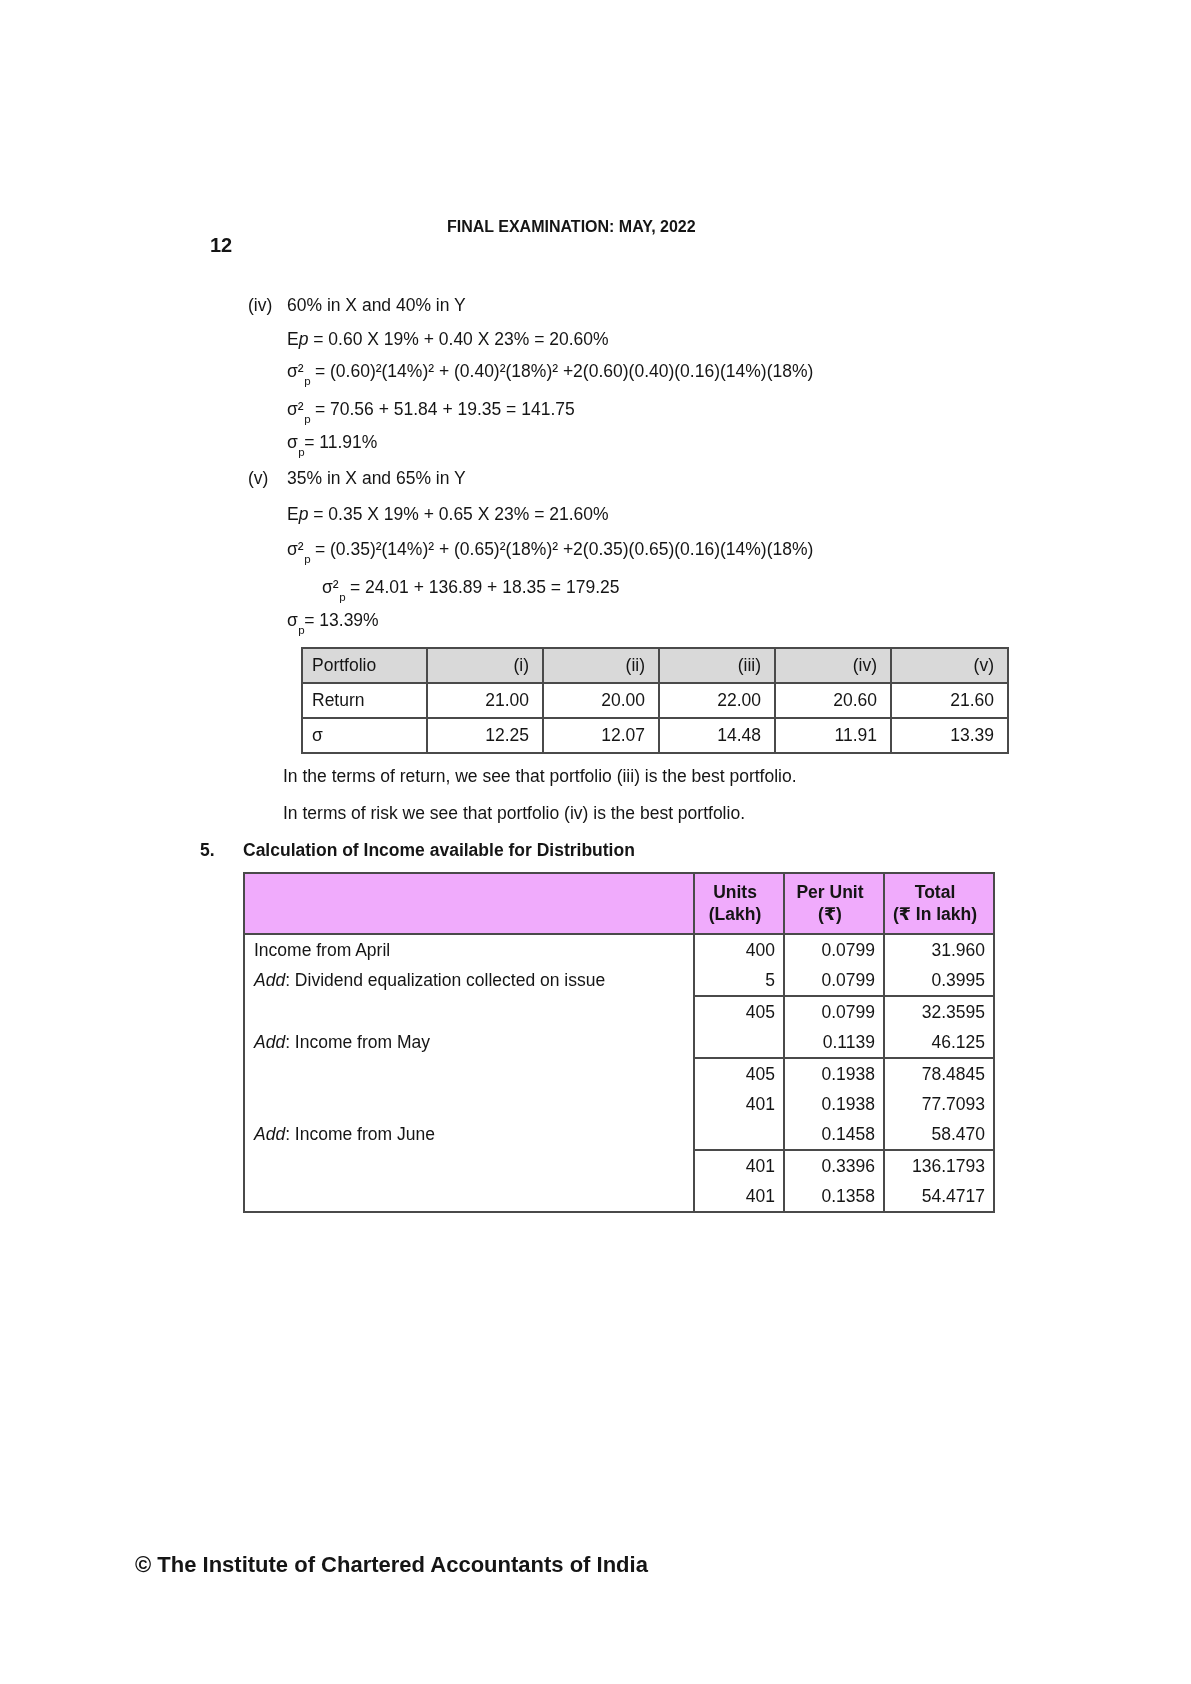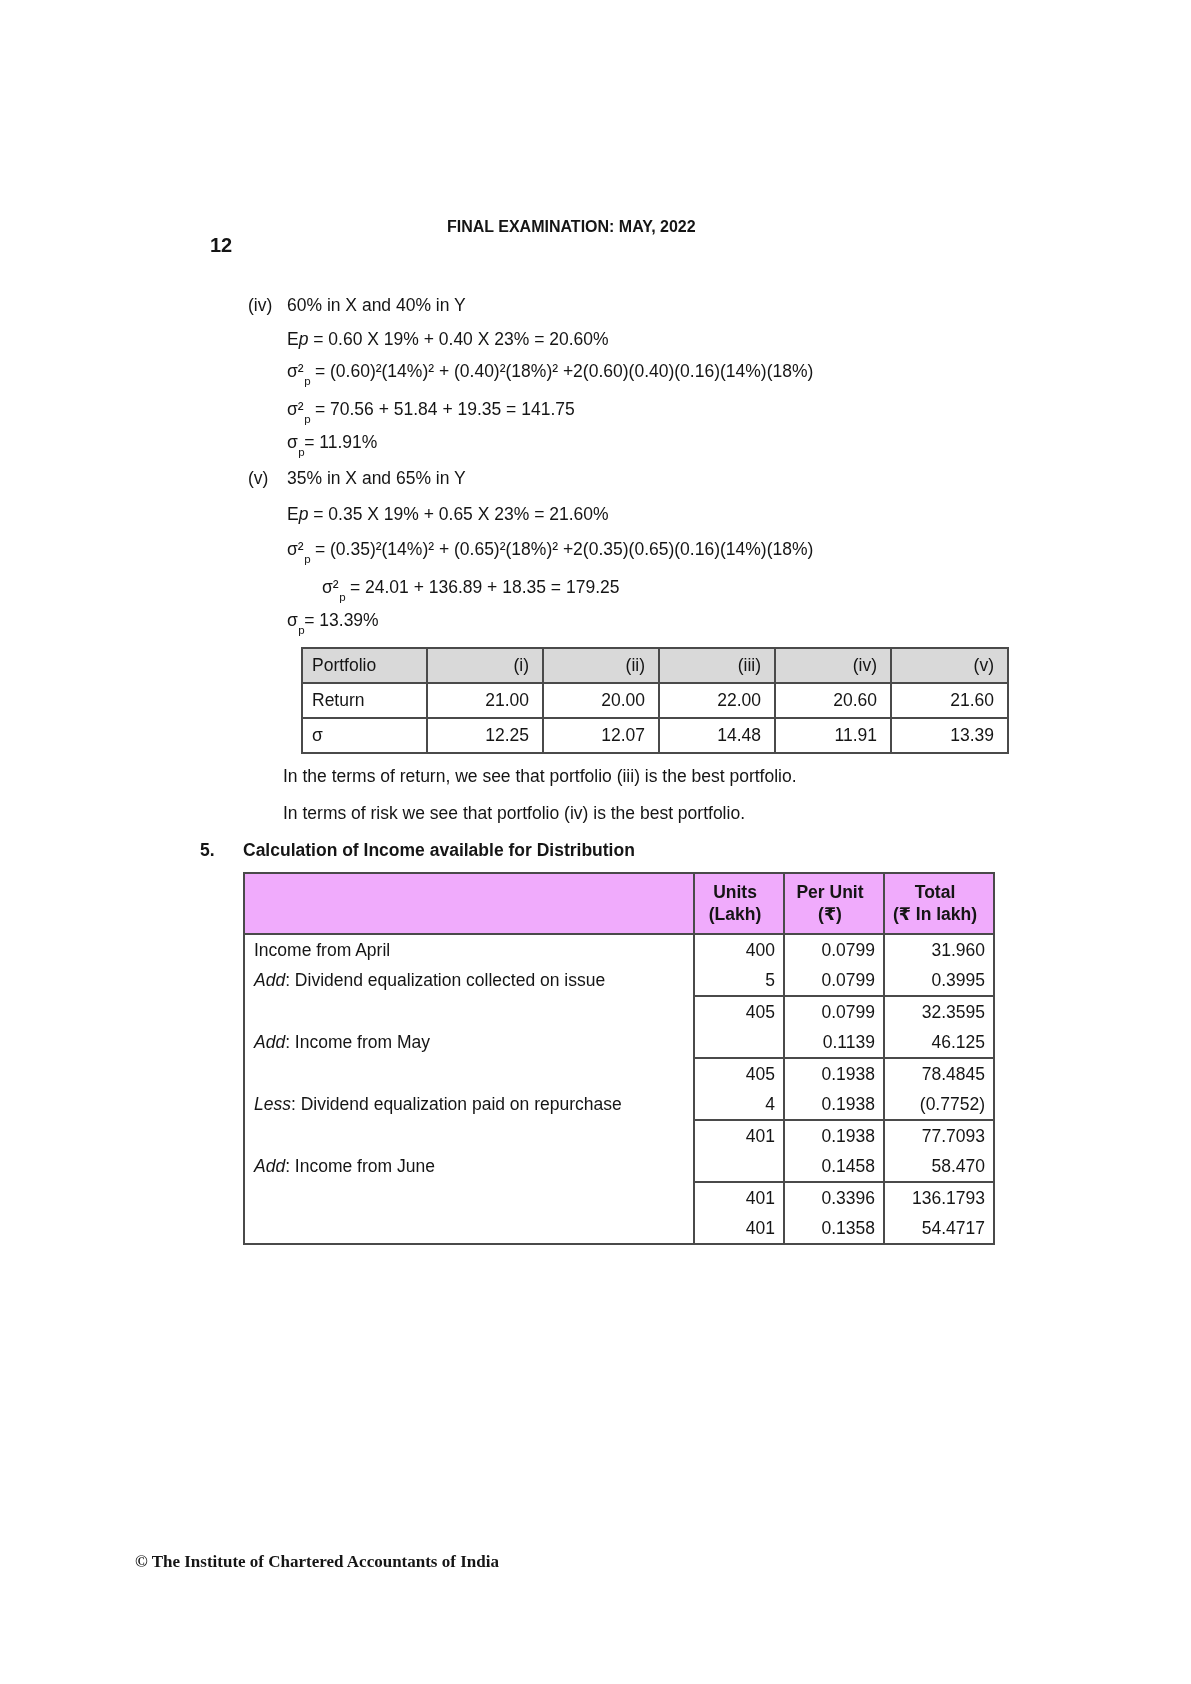--- a/index.html
+++ b/index.html
@@ -36,21 +36,21 @@
   .itable th.h-desc { padding:0; }
   .itable th.h-units, .itable th.h-per, .itable th.h-total { border-left:2px solid #4a4a4a; }
   .itable td { font-size:17.5px; height:30px; padding:0; vertical-align:middle; overflow:hidden; }
   .itable td.c-desc { text-align:left; padding-left:9px; border-right:2px solid #4a4a4a; }
   .itable td.c-units, .itable td.c-per, .itable td.c-total { text-align:right; padding-right:8px; }
   .itable td.c-per, .itable td.c-total { border-left:2px solid #4a4a4a; }
   .itable tr.group-end td.c-units,
   .itable tr.group-end td.c-per,
   .itable tr.group-end td.c-total { border-bottom:2px solid #4a4a4a; }
 
-  .footer { font-family:Liberation Serif, serif; font-weight:bold; font-size:17px; }
+  .footer { font-family:Liberation Sans, sans-serif; font-weight:bold; font-size:22px; }
 </style>
 </head>
 <body>
 
 <div class="page">
 
   <div class="abs pgnum" style="left:210px; top:218px;">12</div>
   <div class="abs hdr-title" style="left:447px; top:218px;">FINAL EXAMINATION: MAY, 2022</div>
 
   <div class="abs t" style="left:248px; top:294px;">(iv)</div>
@@ -161,26 +161,20 @@
             <td class="c-units"></td>
             <td class="c-per">0.1139</td>
             <td class="c-total">46.125</td>
           </tr>
           <tr>
             <td class="c-desc"></td>
             <td class="c-units">405</td>
             <td class="c-per">0.1938</td>
             <td class="c-total">78.4845</td>
           </tr>
-          <tr class="group-end">
-            <td class="c-desc"><em>Less</em>: Dividend equalization paid on repurchase</td>
-            <td class="c-units">4</td>
-            <td class="c-per">0.1938</td>
-            <td class="c-total">(0.7752)</td>
-          </tr>
           <tr>
             <td class="c-desc"></td>
             <td class="c-units">401</td>
             <td class="c-per">0.1938</td>
             <td class="c-total">77.7093</td>
           </tr>
           <tr class="group-end">
             <td class="c-desc"><em>Add</em>: Income from June</td>
             <td class="c-units"></td>
             <td class="c-per">0.1458</td>

